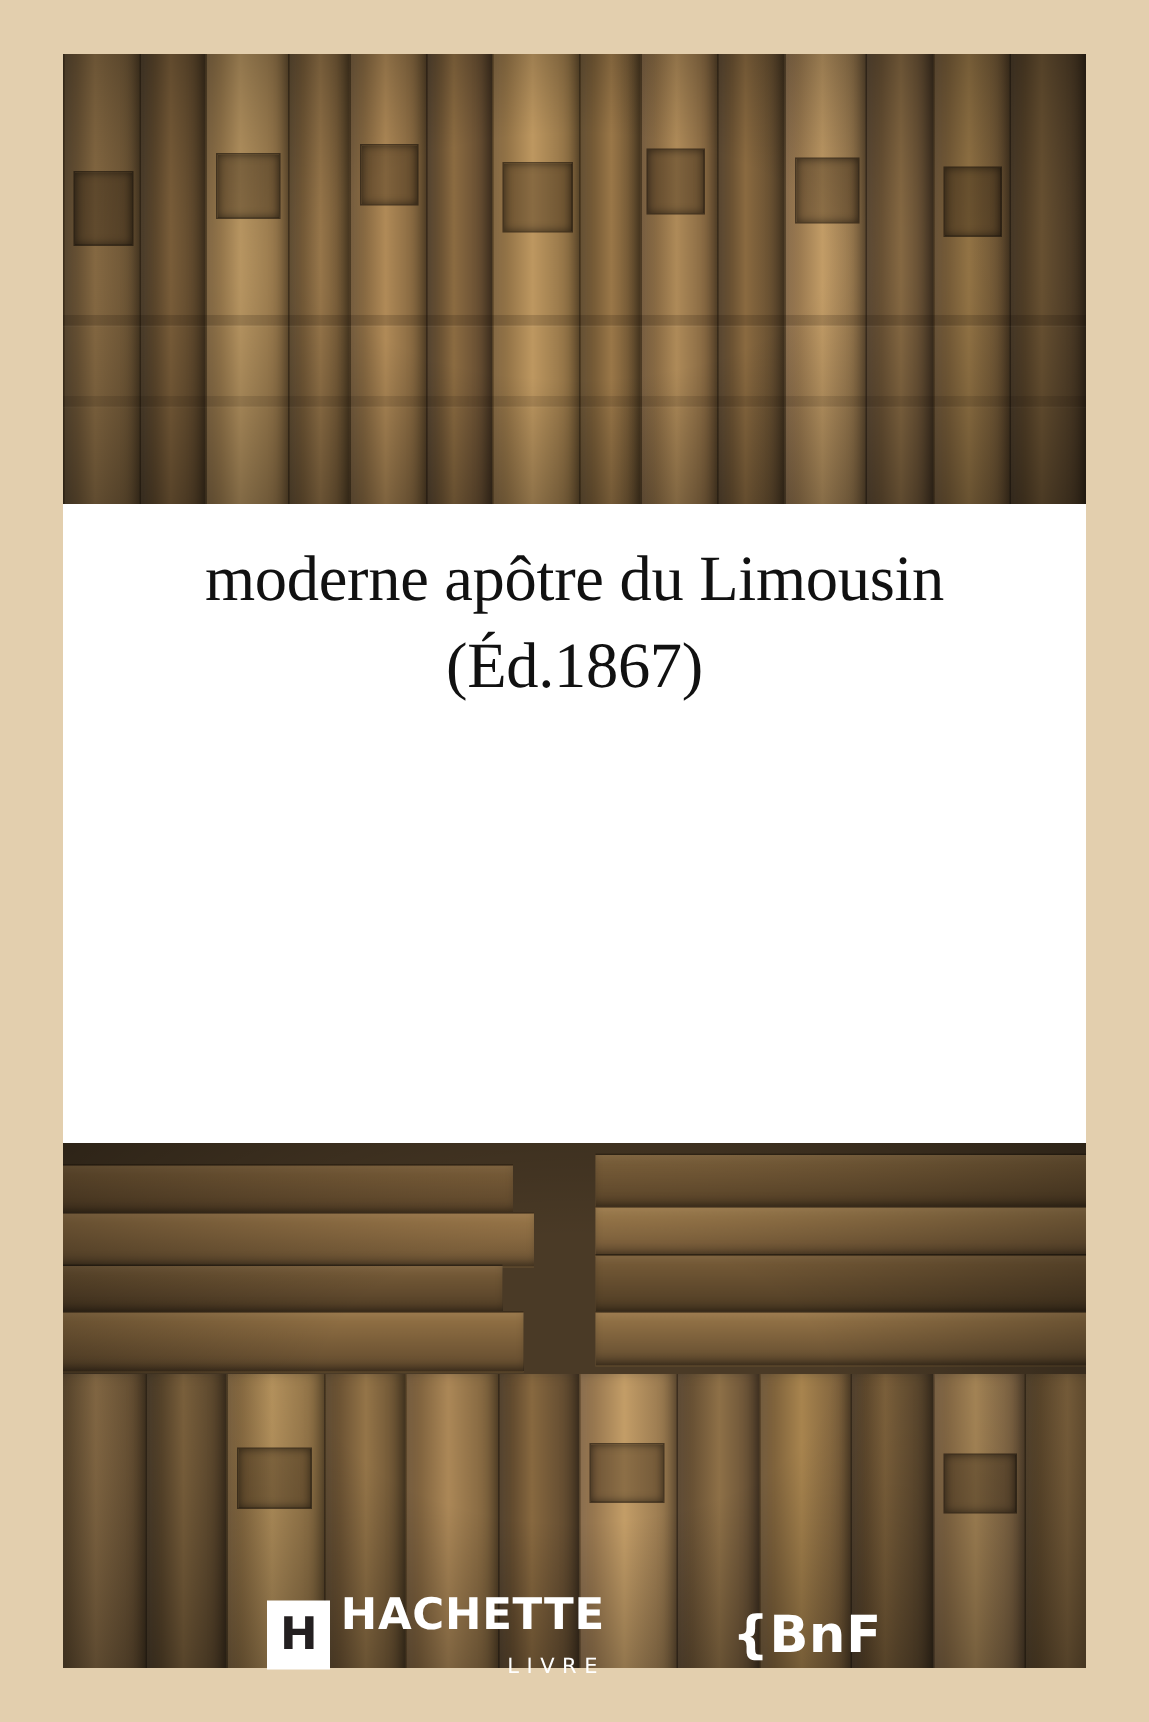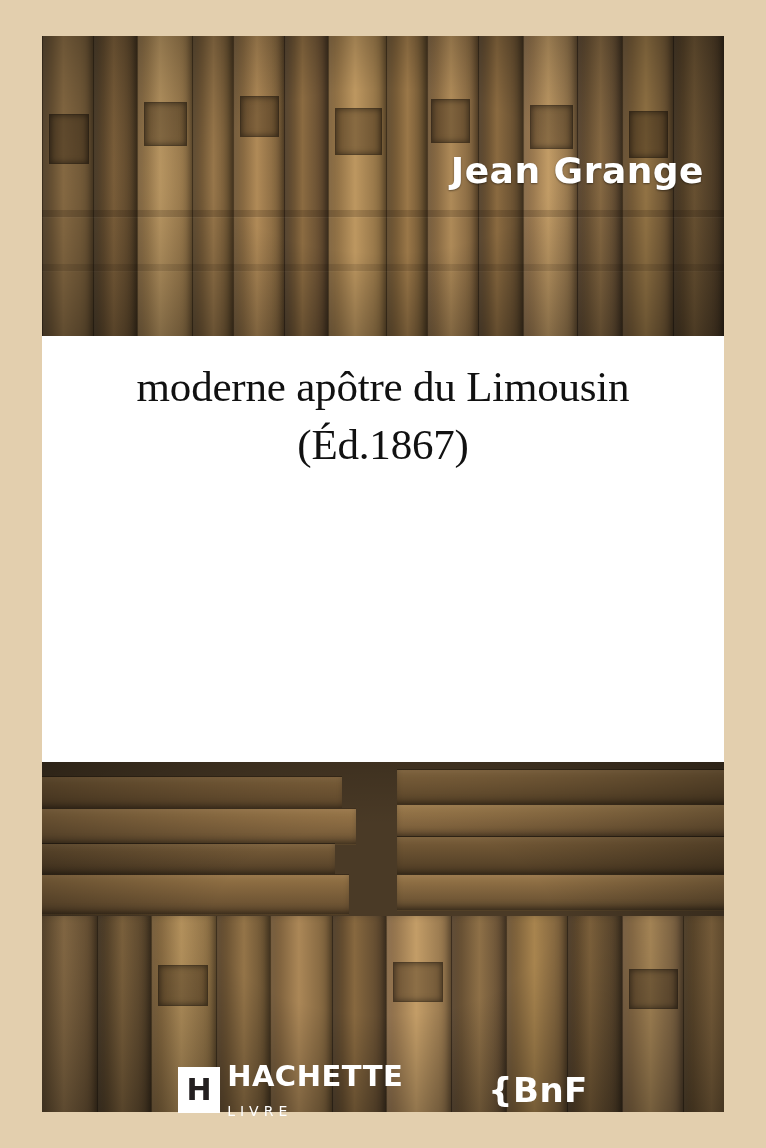--- a/index.html
+++ b/index.html
@@ -119,20 +119,21 @@
     font-weight: bold;
     font-size: 30px;
     color: #231f20;
     line-height: 1;
   }
   .hachette-text {
     display: flex;
     flex-direction: column;
     justify-content: center;
     line-height: 1;
+    text-align: right;
   }
   .hachette-text .h1 {
     font-family: "DejaVu Sans", sans-serif;
     font-weight: bold;
     font-size: 29px;
     color: #ffffff;
     letter-spacing: 0.5px;
   }
   .hachette-text .h2 {
     font-family: "DejaVu Sans", sans-serif;
@@ -229,21 +230,20 @@
       <div class="label" style="left:57%; top:21%; width:5.5%; height:14%;"></div>
       <div class="label" style="left:71.5%;top:23%; width:6%;  height:14%;"></div>
       <div class="label" style="left:86%; top:25%; width:5.5%; height:15%;"></div>
 
       <div class="band" style="top:58%; opacity:.35;"></div>
       <div class="band" style="top:76%; opacity:.25;"></div>
     </div>
     <div class="vignette"></div>
   </div>
 
-  <div class="author">Jean Grange</div>
 
   <div class="title-panel">
     <div class="title">
       <div>moderne apôtre du Limousin</div>
       <div>(Éd.1867)</div>
     </div>
   </div>
 
   <div class="photo-bottom">
     <div class="shelf">

